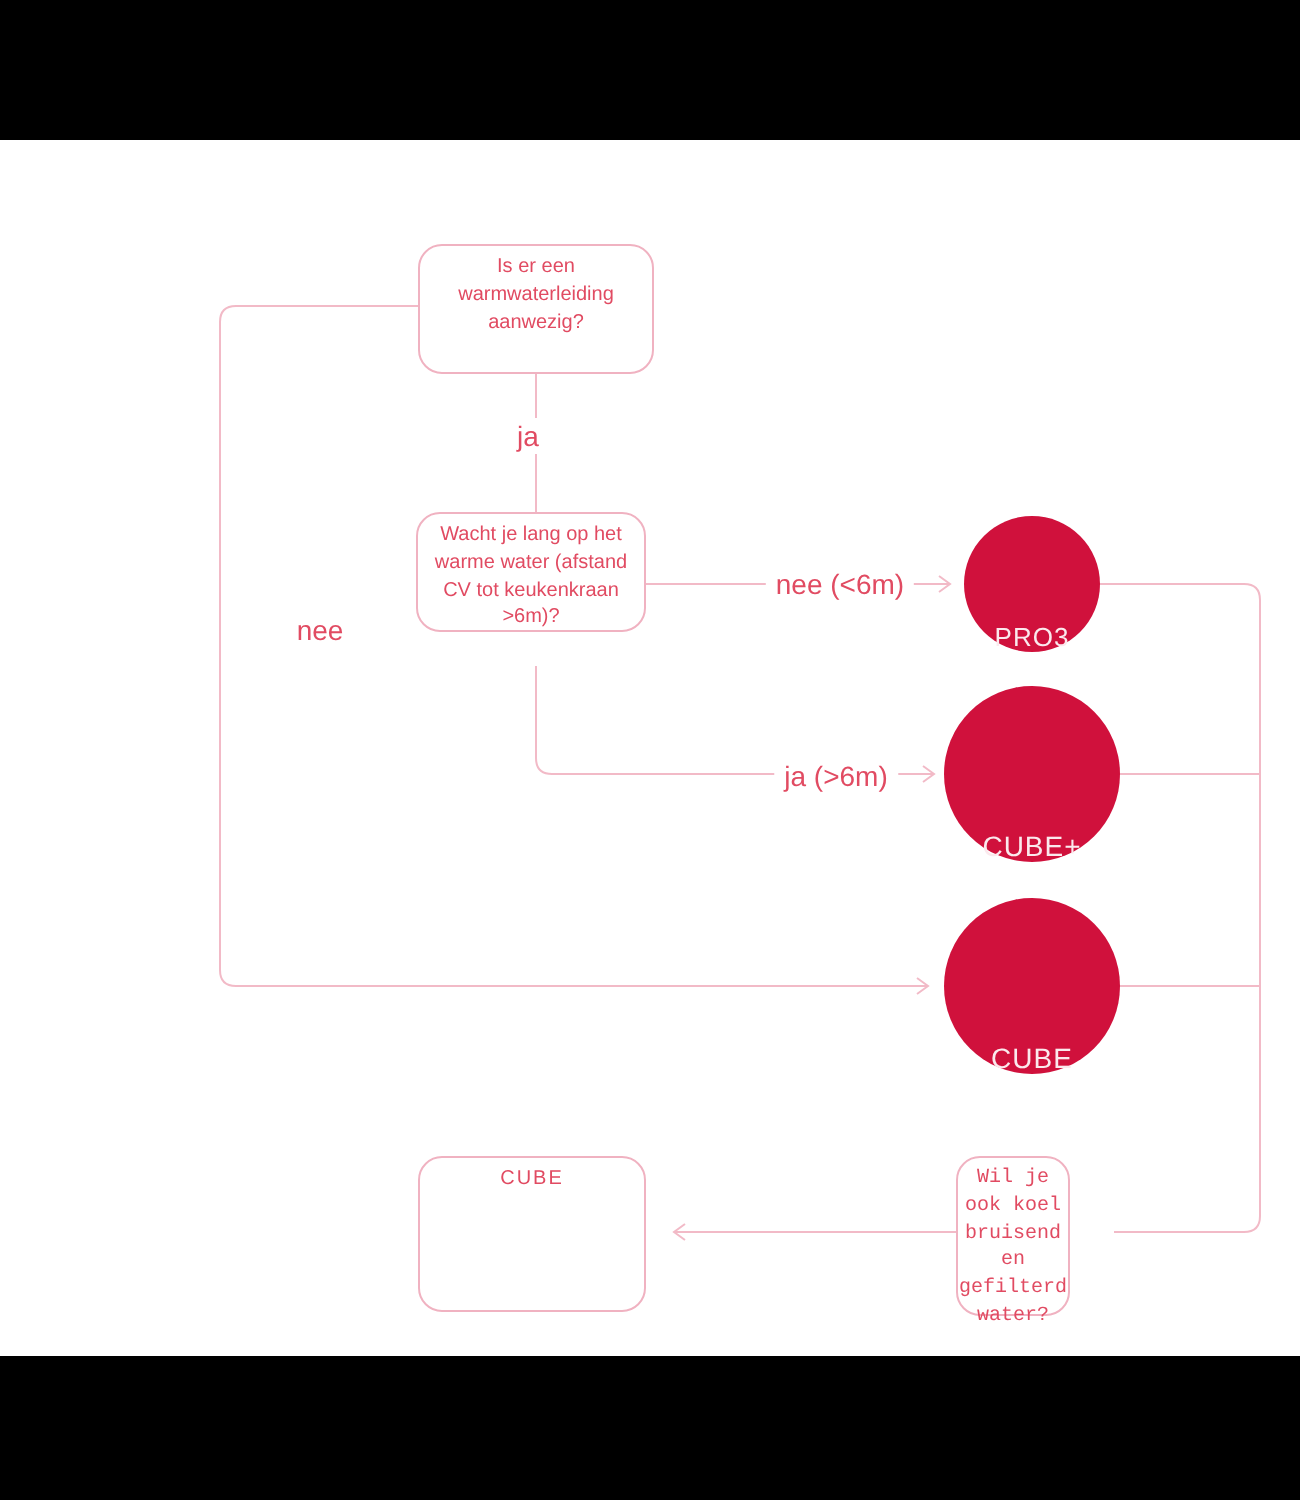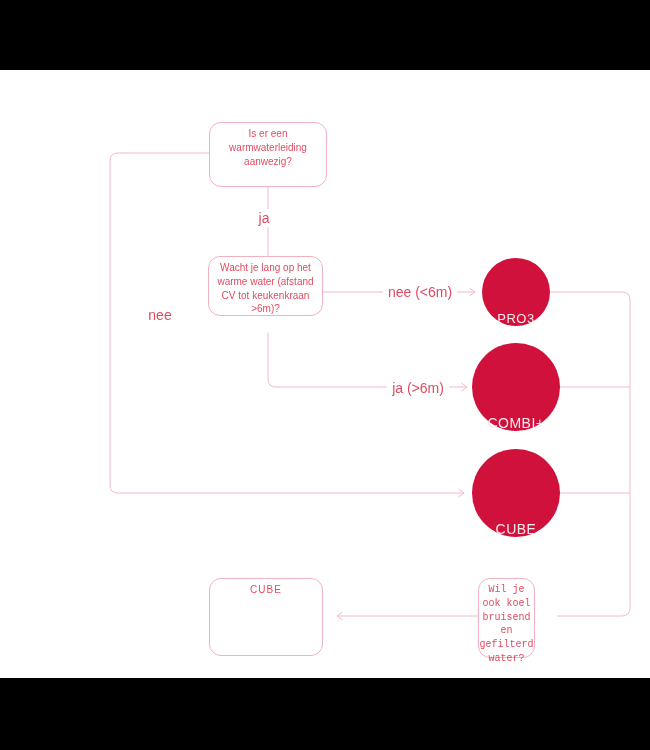--- a/index.html
+++ b/index.html
@@ -91,21 +91,21 @@
 
   <div class="qbox q2">
     <span>Wacht je lang op het warme water (afstand CV tot keukenkraan &gt;6m)?</span>
   </div>
 
   <div class="circle pro3">
     <span>PRO3</span>
   </div>
 
   <div class="circle combiplus">
-    <span>COMBI+</span>
+    <span>CUBE+</span>
   </div>
 
   <div class="circle combi">
     <span>CUBE</span>
   </div>
 
   <div class="qbox cube">
     <span>CUBE</span>
   </div>
 

